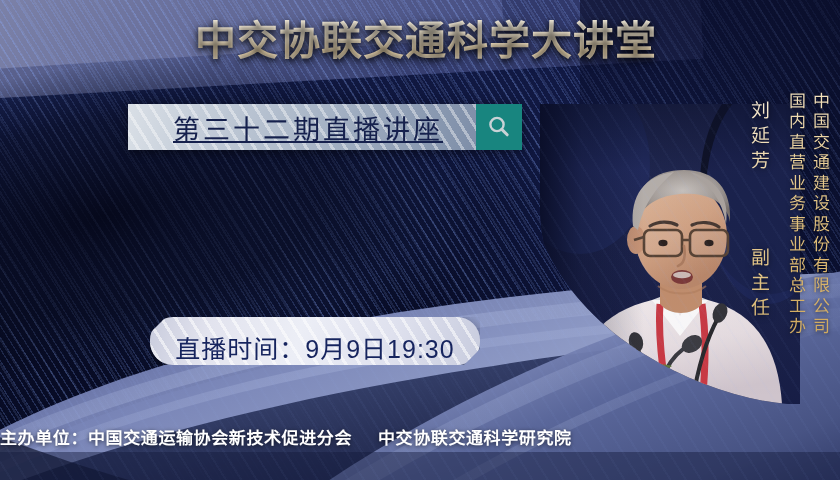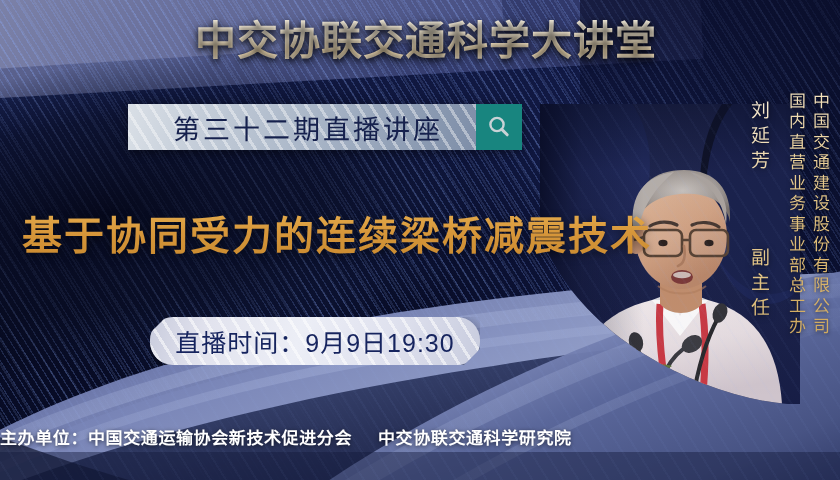--- a/index.html
+++ b/index.html
@@ -123,20 +123,21 @@
     align-items: center;
     justify-content: center;
     position: relative;
     overflow: hidden;
     background: linear-gradient(100deg, #d9dfe6 0%, #c3ccd8 22%, #a7b4c6 55%, #8d9cb3 82%, #7e8ea8 100%);
     color: #16214d;
     font-size: 27px;
     font-weight: 500;
     letter-spacing: 3px;
     padding-left: 12px;
+    text-decoration: underline;
   }
   .subbar-text::after {
     content: "";
     position: absolute;
     inset: 0;
     background-image: repeating-linear-gradient(
         58deg,
         rgba(255,255,255,0.00) 0px,
         rgba(255,255,255,0.00) 8px,
         rgba(255,255,255,0.40) 8px,
@@ -172,21 +173,21 @@
   }
 
   
   .timebox {
     position: absolute;
     left: 150px;
     top: 317px;
     width: 330px;
     height: 48px;
     display: flex;
-    align-items: center;
+    align-items: flex-end;
     justify-content: center;
     background: linear-gradient(105deg, #c9ccdd 0%, #e2e3ee 18%, #eceef6 45%, #dfe1ee 72%, #c8ccde 100%);
     color: #16245e;
     font-size: 25px;
     font-weight: 500;
     letter-spacing: 1px;
     clip-path: polygon(16px 0, 100% 0, 100% calc(100% - 16px), calc(100% - 16px) 100%, 0 100%, 0 16px);
     box-shadow: 0 3px 12px rgba(0,0,0,.45);
     overflow: hidden;
     border-radius: 23px;
@@ -457,21 +458,20 @@
       <span>第三十二期直播讲座</span>
     </div>
     <div class="search-box">
       <svg width="26" height="26" viewBox="0 0 26 26">
         <circle cx="11" cy="10.5" r="6.6" fill="none" stroke="#c9d2d6" stroke-width="2.4"></circle>
         <line x1="15.8" y1="15.4" x2="21.2" y2="20.8" stroke="#c9d2d6" stroke-width="3" stroke-linecap="round"></line>
       </svg>
     </div>
   </div>
 
-  <div class="headline">基于协同受力的连续梁桥减震技术</div>
 
   <div class="timebox">
     <span>直播时间：9月9日19:30</span>
   </div>
 
   <div class="vcol vcol-org">中国交通建设股份有限公司</div>
   <div class="vcol vcol-dept">国内直营业务事业部总工办</div>
   <div class="vcol vcol-name">
     <span>刘延芳</span>
     <span style="display:inline-block;height:18px"></span>

